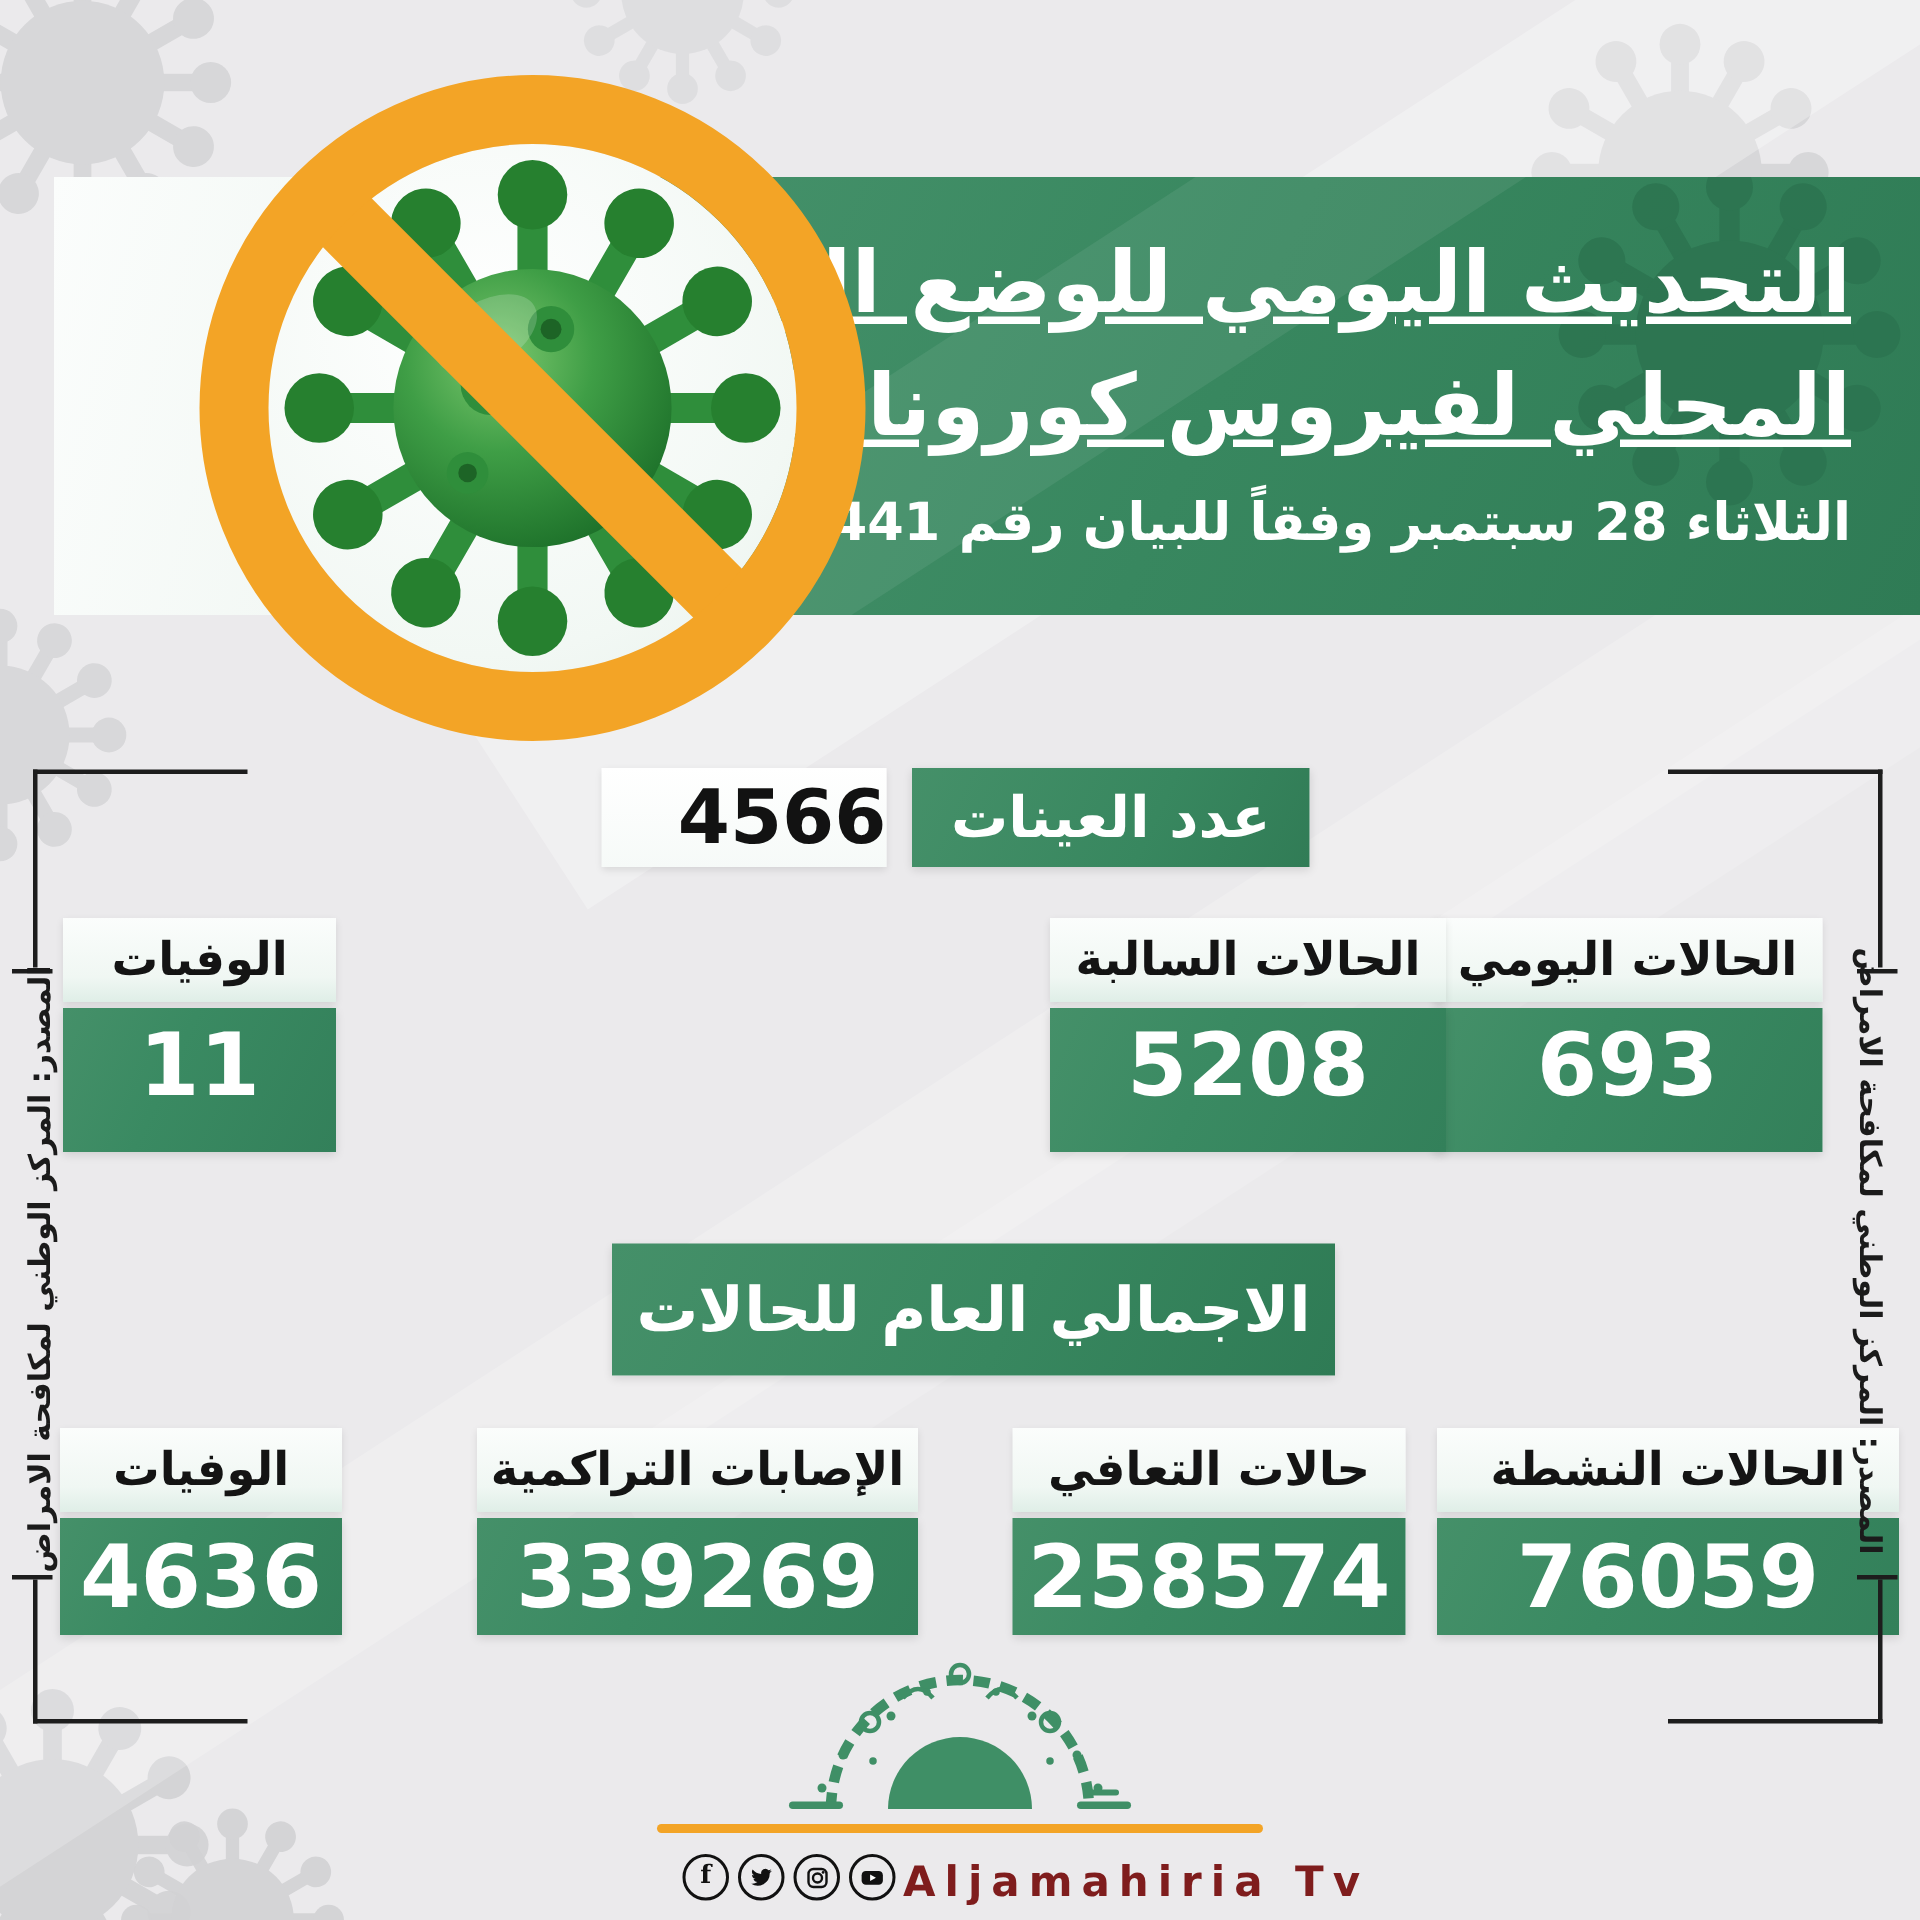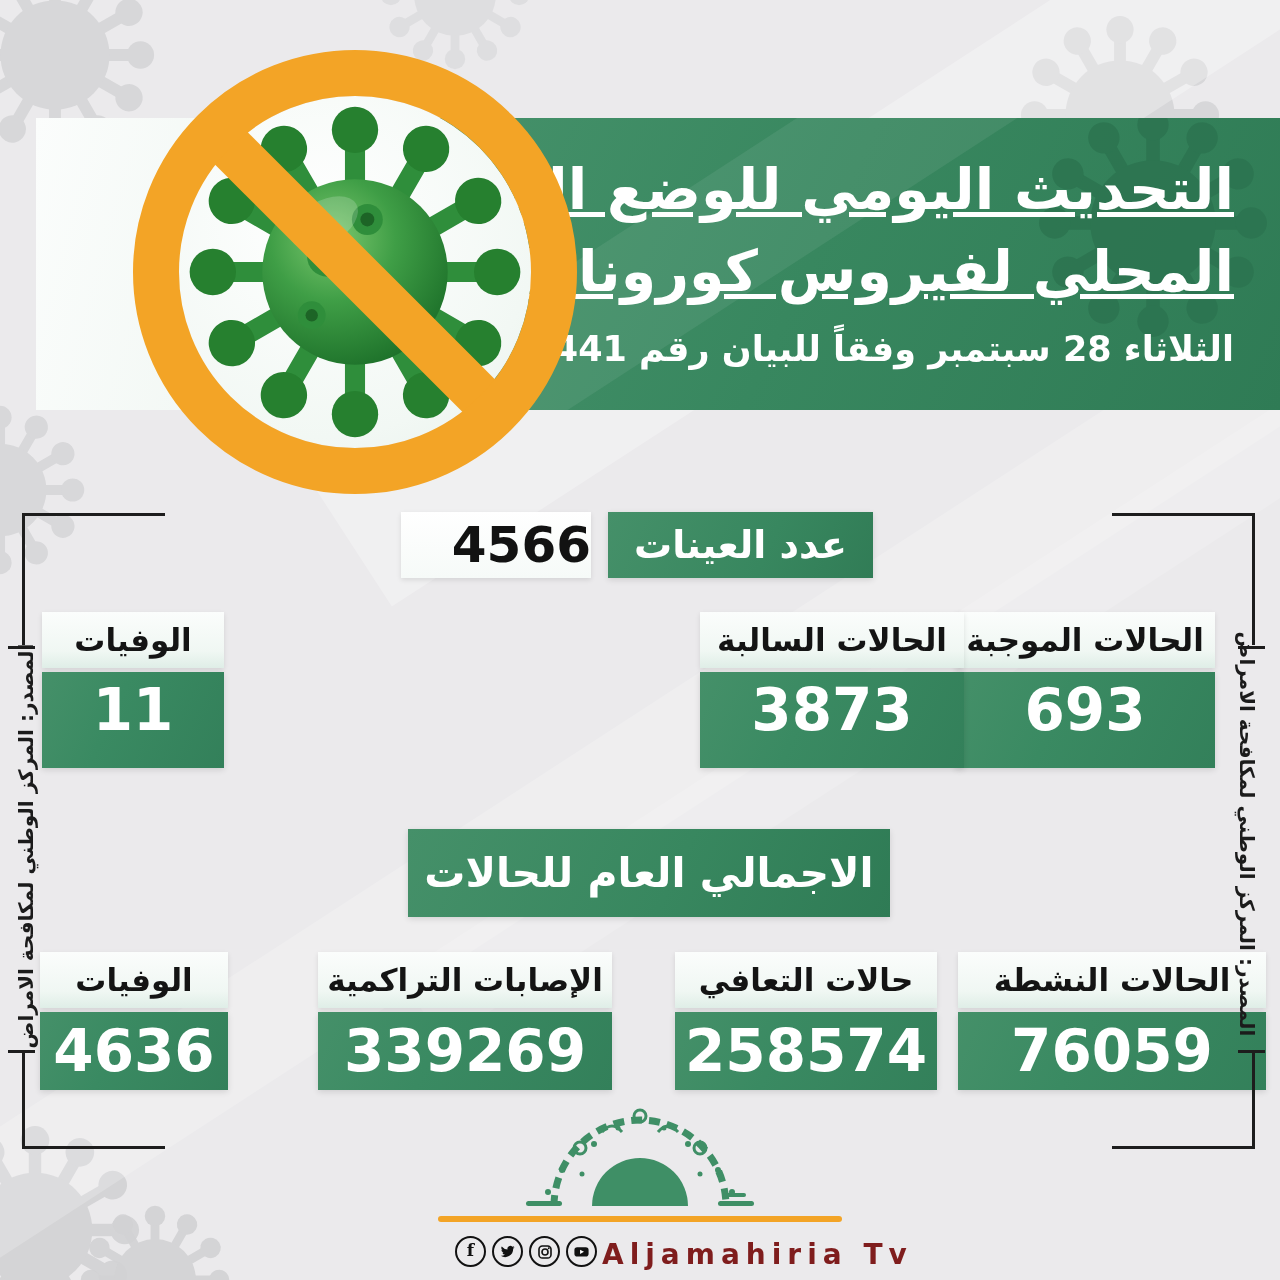--- a/index.html
+++ b/index.html
@@ -276,26 +276,26 @@
       <ellipse cx="-20" cy="-32" rx="24" ry="14" fill="#ffffff" opacity=".18" transform="rotate(-30 -20 -32)"></ellipse>
     </svg>
     <div class="slash"></div>
     <div class="ring"></div>
   </div>
 
   <div class="abs samples-value">4566</div>
   <div class="abs samples-label">عدد العينات</div>
 
   <div class="stat" style="left:955px;top:612px;width:260px;">
-    <div class="stat-label">الحالات الموجبة</div>
+    <div class="stat-label">الحالات اليومي</div>
     <div class="stat-value">693</div>
   </div>
   <div class="stat" style="left:658px;top:612px;width:264px;margin-left:42px;">
     <div class="stat-label">الحالات السالبة</div>
-    <div class="stat-value">3873</div>
+    <div class="stat-value">5208</div>
   </div>
   <div class="stat" style="left:42px;top:612px;width:182px;">
     <div class="stat-label">الوفيات</div>
     <div class="stat-value">11</div>
   </div>
 
   <div class="abs total-title">الاجمالي العام للحالات</div>
 
   <div class="stat row2" style="left:958px;top:952px;width:308px;">
     <div class="stat-label">الحالات النشطة</div>

